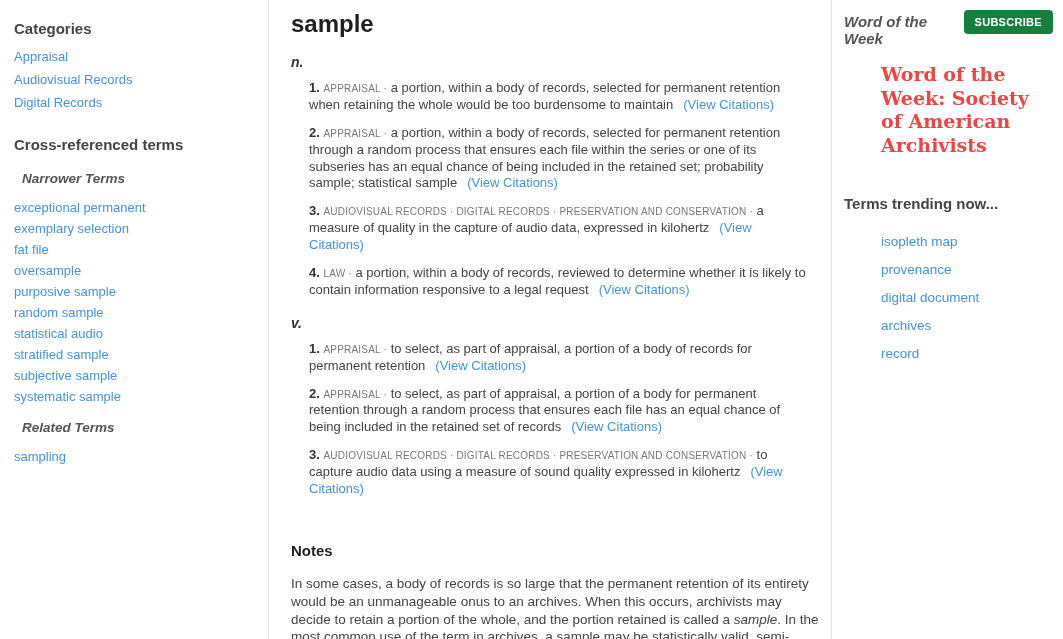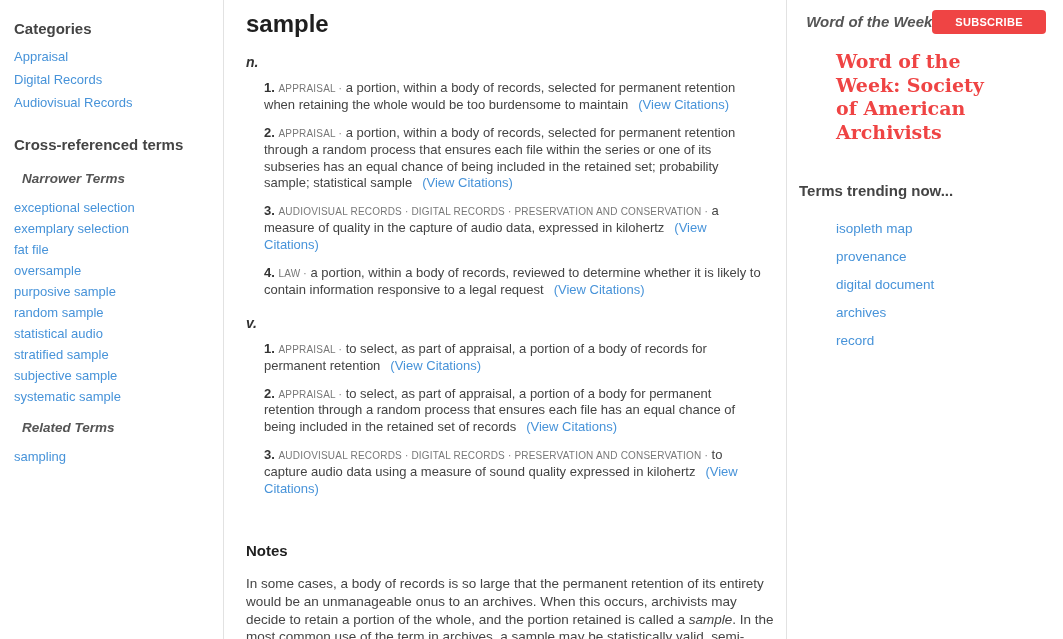--- a/index.html
+++ b/index.html
@@ -1,21 +1,21 @@
 <!DOCTYPE html>
 <html><head>
 <meta charset="utf-8">
 <style>
   * { box-sizing: border-box; }
   html, body { margin: 0; padding: 0; background: #fff; }
   body { font-family: "Liberation Sans", sans-serif; color: #444; }
   .page { display: flex; width: 1063px; height: 639px; overflow: hidden; background: #fff; }
 
   
-  .left-sidebar { width: 224px; flex-shrink: 0; border-right: 1px solid #e2e2e2; padding: 6px 8px 0 14px; }
+  .left-sidebar { width: 269px; flex-shrink: 0; border-right: 1px solid #e2e2e2; padding: 6px 8px 0 14px; }
   .side-heading { font-size: 15px; font-weight: bold; color: #444; margin: 14px 0 12px 0; }
   .xref-heading { margin-top: 26px; }
   .link { color: #4793d9; text-decoration: none; font-size: 13px; cursor: pointer; }
   ul.link-list { list-style: none; margin: 0; padding: 0; }
   .cat-list { padding-left: 9px; }
   .cat-list li { margin-bottom: 8px; line-height: 14px; }
   .sub-heading { font-style: italic; font-weight: bold; font-size: 13.5px; color: #555; margin: 18px 0 13px 8px; }
   .related-heading { margin-top: 16px; }
   .term-list { padding-left: 27px; }
   .term-list li { margin-bottom: 5px; line-height: 15px; }
@@ -30,48 +30,48 @@
   .def-text { color: #444; }
   .cite-link { color: #4793d9; text-decoration: none; margin-left: 10px; cursor: pointer; }
   .notes-heading { font-size: 15px; font-weight: bold; color: #1f1f1f; margin: 44px 0 16px 0; }
   .notes-para { font-size: 13.5px; line-height: 1.32; color: #444; width: 534px; margin: 0; }
   .notes-para em { font-style: italic; }
 
   
   .right-sidebar { flex: 1; padding: 0 10px 0 12px; }
   .wotw-row { display: flex; justify-content: center; align-items: flex-start; margin-top: 10px; }
   .wotw-heading { font-size: 15px; font-weight: bold; font-style: italic; color: #555; margin: 3px 0 0 0; }
-  .subscribe-button { background: #ef4444; color: #fff; font-family: "Liberation Sans", sans-serif;
+  .subscribe-button { background: #15803d; color: #fff; font-family: "Liberation Sans", sans-serif;
     font-weight: bold; font-size: 11px; letter-spacing: 0.3px; border: none; border-radius: 4px;
-    padding: 6px 23px; cursor: pointer; }
+    padding: 6px 11px; cursor: pointer; }
   .wotw-title { font-family: "DejaVu Serif", serif; font-weight: bold; font-size: 19px;
     line-height: 1.24; color: #ef4444; margin: 16px 0 0 37px; width: 172px; }
   .trending-heading { font-size: 15px; font-weight: bold; color: #444; margin: 38px 0 22px 0; }
   .trend-list { list-style: none; margin: 0; padding: 0 0 0 37px; }
   .trend-list li { margin-bottom: 13px; line-height: 14px; }
   .trend-list .link { font-size: 13.5px; margin-top: 8px; }
 </style>
 </head>
 <body>
 
 <div class="page">
 
   <aside class="left-sidebar">
     <div class="side-heading">Categories</div>
     <ul class="link-list cat-list">
       <li><a class="link">Appraisal</a></li>
+      <li><a class="link">Audiovisual Records</a></li>
       <li><a class="link">Digital Records</a></li>
-      <li><a class="link">Audiovisual Records</a></li>
     </ul>
 
     <div class="side-heading xref-heading">Cross-referenced terms</div>
 
     <div class="sub-heading">Narrower Terms</div>
     <ul class="link-list term-list">
-      <li><a class="link">exceptional selection</a></li>
+      <li><a class="link">exceptional permanent</a></li>
       <li><a class="link">exemplary selection</a></li>
       <li><a class="link">fat file</a></li>
       <li><a class="link">oversample</a></li>
       <li><a class="link">purposive sample</a></li>
       <li><a class="link">random sample</a></li>
       <li><a class="link">statistical audio</a></li>
       <li><a class="link">stratified sample</a></li>
       <li><a class="link">subjective sample</a></li>
       <li><a class="link">systematic sample</a></li>
     </ul>

